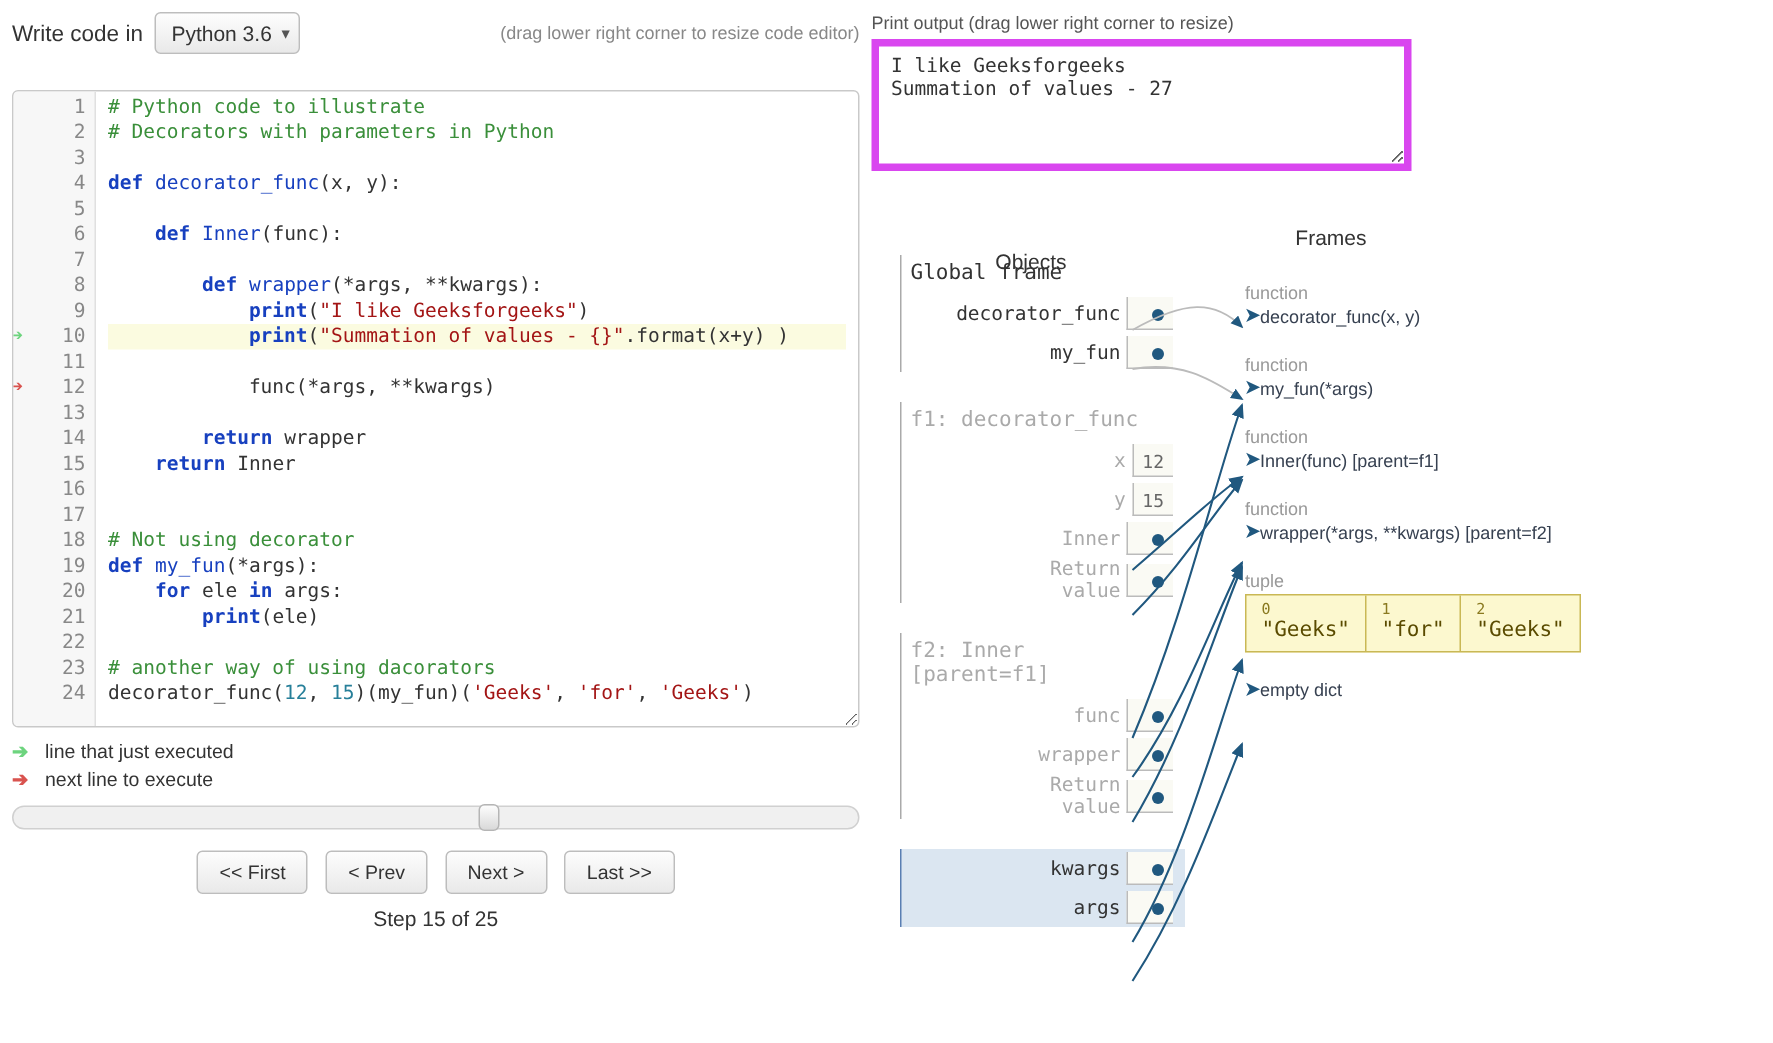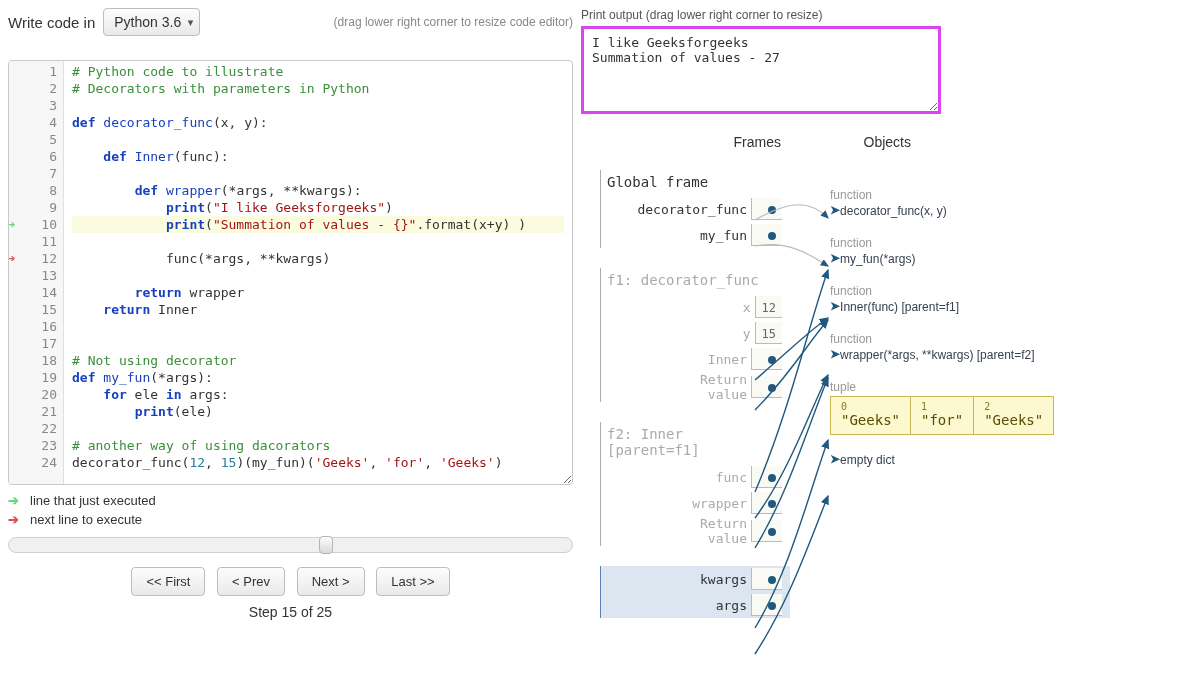--- a/index.html
+++ b/index.html
@@ -78,28 +78,29 @@
   .btn {
     display: inline-block; border: 1px solid #bdbdbd; border-radius: 4px;
     background: linear-gradient(#fdfdfd, #e9e9e9);
     padding: 6px 14px; font-size: 13px; margin: 0 4px;
     cursor: pointer;
   }
   .step-label { text-align: center; margin-top: 8px; font-size: 14px; }
 
   .out-label { color: #555; font-size: 12px; margin-bottom: 4px; }
   .out-box {
-    border: 3px solid #d946ef; width: 360px; height: 88px;
+    border: 5px solid #d946ef; width: 360px; height: 88px;
     padding: 6px 8px; font-family: "Andale Mono", Consolas, monospace;
     font-size: 13px; white-space: pre; resize: both; overflow: auto;
   }
 
   .stackobj-header {
-    display: flex; margin-top: 20px; font-size: 14px; color: #333;
+    display: flex; margin-top: 36px; font-size: 14px; color: #333;
     width: 330px;
+    flex-direction: column;
   }
   .stackobj-header .fh { flex: 1; text-align: right; }
   .stackobj-header .oh { width: 130px; text-align: right; padding-left: 16px; }
 
   .frames-area { position: absolute; left: 580px; top: 170px; width: 210px; }
   .objects-area { position: absolute; left: 830px; top: 170px; width: 350px; }
 
   .frame {
     border-left: 1px solid #aaa; margin-bottom: 20px; position: relative; margin-left: 20px;
   }

